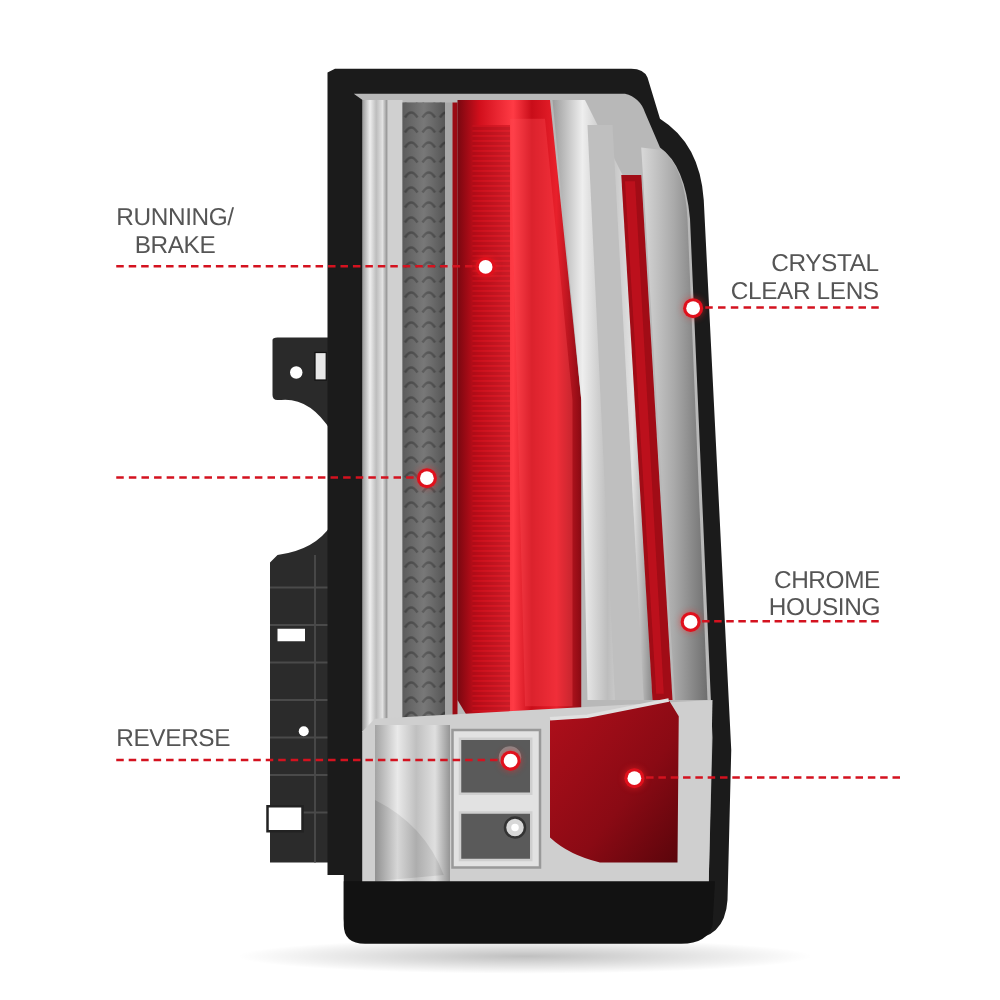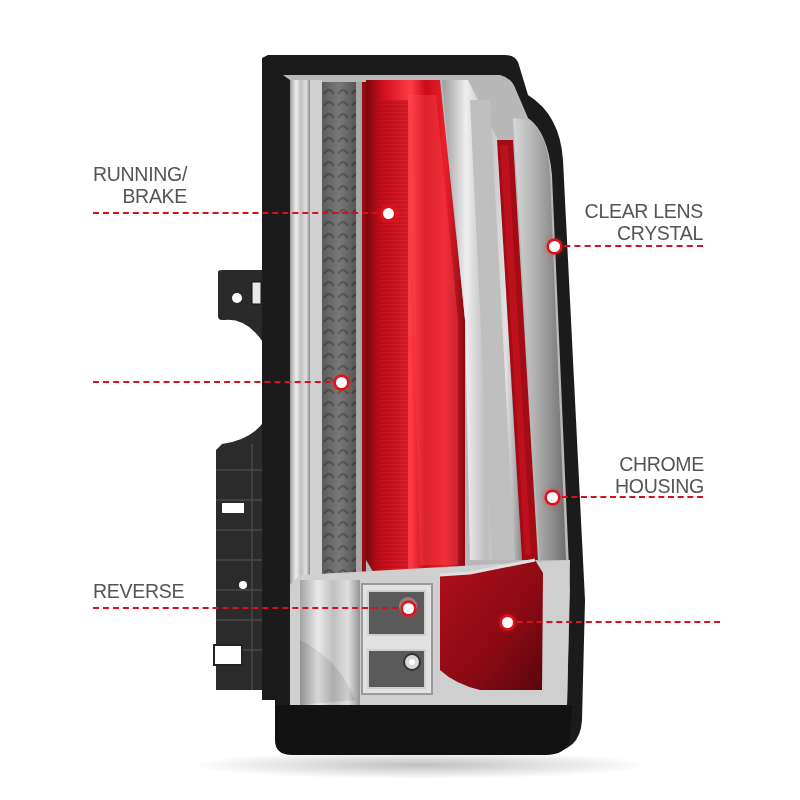--- a/index.html
+++ b/index.html
@@ -18,21 +18,21 @@
   }
   .label {
     position: absolute;
     color: #555555;
     font-size: 19.5px;
     line-height: 22px;
     letter-spacing: -0.3px;
     text-transform: uppercase;
     white-space: nowrap;
   }
-  .label.left { text-align: right; }
+  .label.left { text-align: center; }
   .label.right { text-align: right; }
   .label span { display: block; }
   .leader {
     position: absolute;
     height: 0;
     border-top: 2.5px dashed #d4121f;
   }
   .dot {
     position: absolute;
     width: 11px; height: 11px;
@@ -168,22 +168,22 @@
   <div class="leader" style="left:93px; top:381px; width:248px;"></div>
   <div class="dot" style="left:341px; top:382px;"></div>
 
   <div class="label left" style="left:93px; top:580px;">
     <span>REVERSE</span>
   </div>
   <div class="leader" style="left:93px; top:607px; width:315px;"></div>
   <div class="dot" style="left:408px; top:608px;"></div>
 
   <div class="label right" style="right:97px; top:200px;">
+    <span>CRYSTAL</span>
     <span>CLEAR LENS</span>
-    <span>CRYSTAL</span>
   </div>
   <div class="leader" style="left:554px; top:245px; width:149px;"></div>
   <div class="dot" style="left:554px; top:246px;"></div>
 
   <div class="label right" style="right:96px; top:453px;">
     <span>CHROME</span>
     <span>HOUSING</span>
   </div>
   <div class="leader" style="left:552px; top:496px; width:151px;"></div>
   <div class="dot" style="left:552px; top:497px;"></div>

